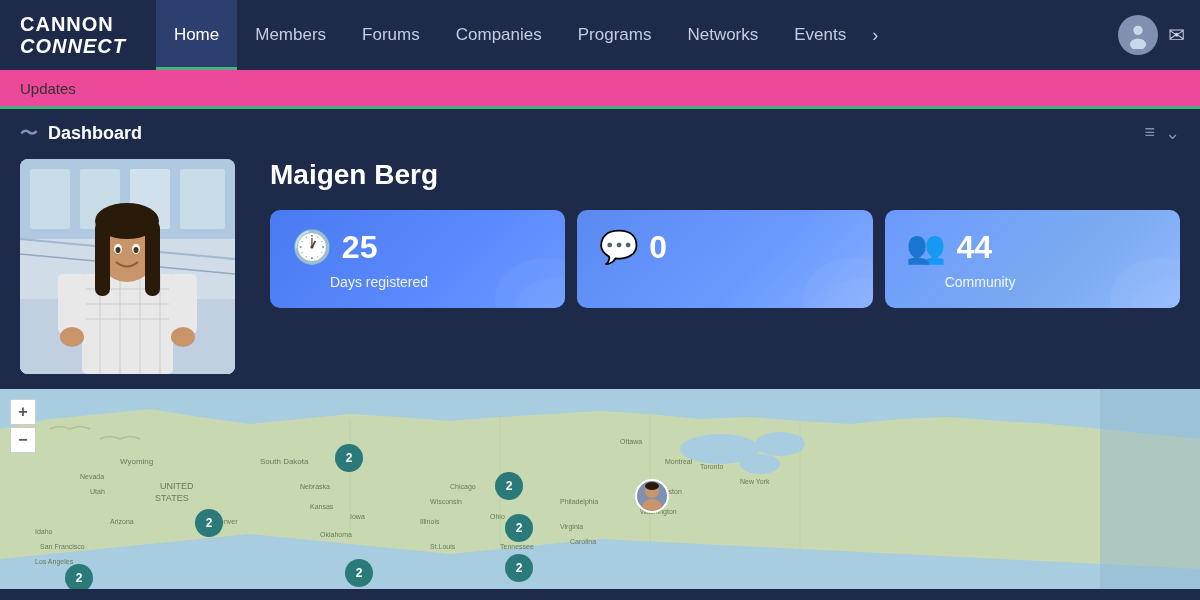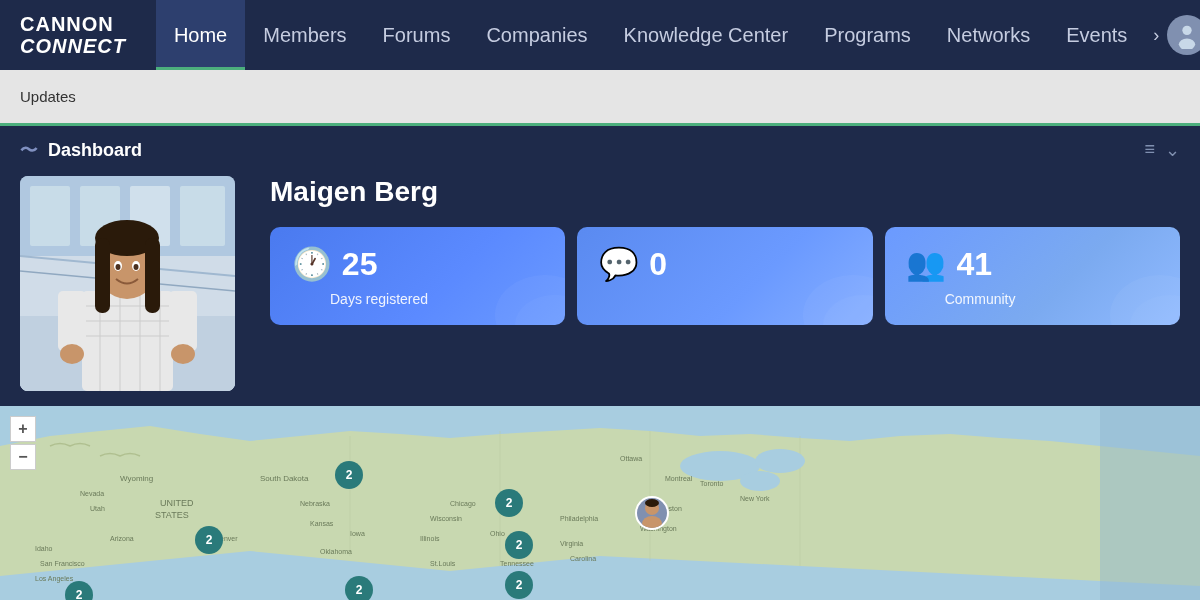--- a/index.html
+++ b/index.html
@@ -30,21 +30,21 @@
       display: flex;
       align-items: stretch;
       height: 100%;
       flex: 1;
     }
     .nav-item {
       display: flex;
       align-items: center;
       color: #c5cce0;
       padding: 8px 18px;
-      font-size: 20px;
+      font-size: 17px;
       cursor: pointer;
       height: 100%;
       position: relative;
       text-decoration: none;
       white-space: nowrap;
     }
     .nav-item.active {
       background: #2d3f6e;
       color: white;
     }
@@ -73,22 +73,22 @@
       overflow: hidden;
       background: #8090b0;
       display: flex; align-items: center; justify-content: center;
       cursor: pointer;
     }
     .avatar-circle svg { width: 28px; height: 28px; fill: #ccd; }
     .mail-icon { color: #c5cce0; font-size: 20px; cursor: pointer; }
 
     
     .updates-bar {
-      background: #e5e5e5;
-      height: 56px;
+      background: #ec4899;
+      height: 39px;
       display: flex;
       align-items: center;
       padding: 0 20px;
       border-bottom: 3px solid #4caf7d;
       position: relative;
     }
     .updates-bar::after {
       content: '';
       position: absolute;
       bottom: -3px; left: 0;
@@ -251,21 +251,20 @@
 <nav>
   <div class="logo">
     <span class="logo-cannon">CANNON</span>
     <span class="logo-connect">CONNECT</span>
   </div>
   <div class="nav-items">
     <a class="nav-item active">Home</a>
     <a class="nav-item">Members</a>
     <a class="nav-item">Forums</a>
     <a class="nav-item">Companies</a>
-    <a class="nav-item">Knowledge Center</a>
     <a class="nav-item">Programs</a>
     <a class="nav-item">Networks</a>
     <a class="nav-item">Events</a>
     <span class="nav-item nav-more">›</span>
   </div>
   <div class="nav-right">
     <div class="avatar-circle">
       <svg viewBox="0 0 24 24">
         <circle cx="12" cy="8" r="4" fill="#c8d8e8"></circle>
         <ellipse cx="12" cy="20" rx="7" ry="5" fill="#c8d8e8"></ellipse>
@@ -373,21 +372,21 @@
           </div>
         </div>
 
         <div class="stat-card stat-card-light">
           <svg class="stat-card-wave" viewBox="0 0 80 60">
             <ellipse cx="60" cy="50" rx="50" ry="40" fill="rgba(255,255,255,0.15)"></ellipse>
             <ellipse cx="70" cy="60" rx="40" ry="30" fill="rgba(255,255,255,0.1)"></ellipse>
           </svg>
           <div class="stat-number">
             <span>👥</span>
-            <span>41</span>
+            <span>44</span>
           </div>
           <div class="stat-label">Community</div>
         </div>
       </div>
     </div>
   </div>
 
   <div class="map-section">
     <div class="map-bg">
 

